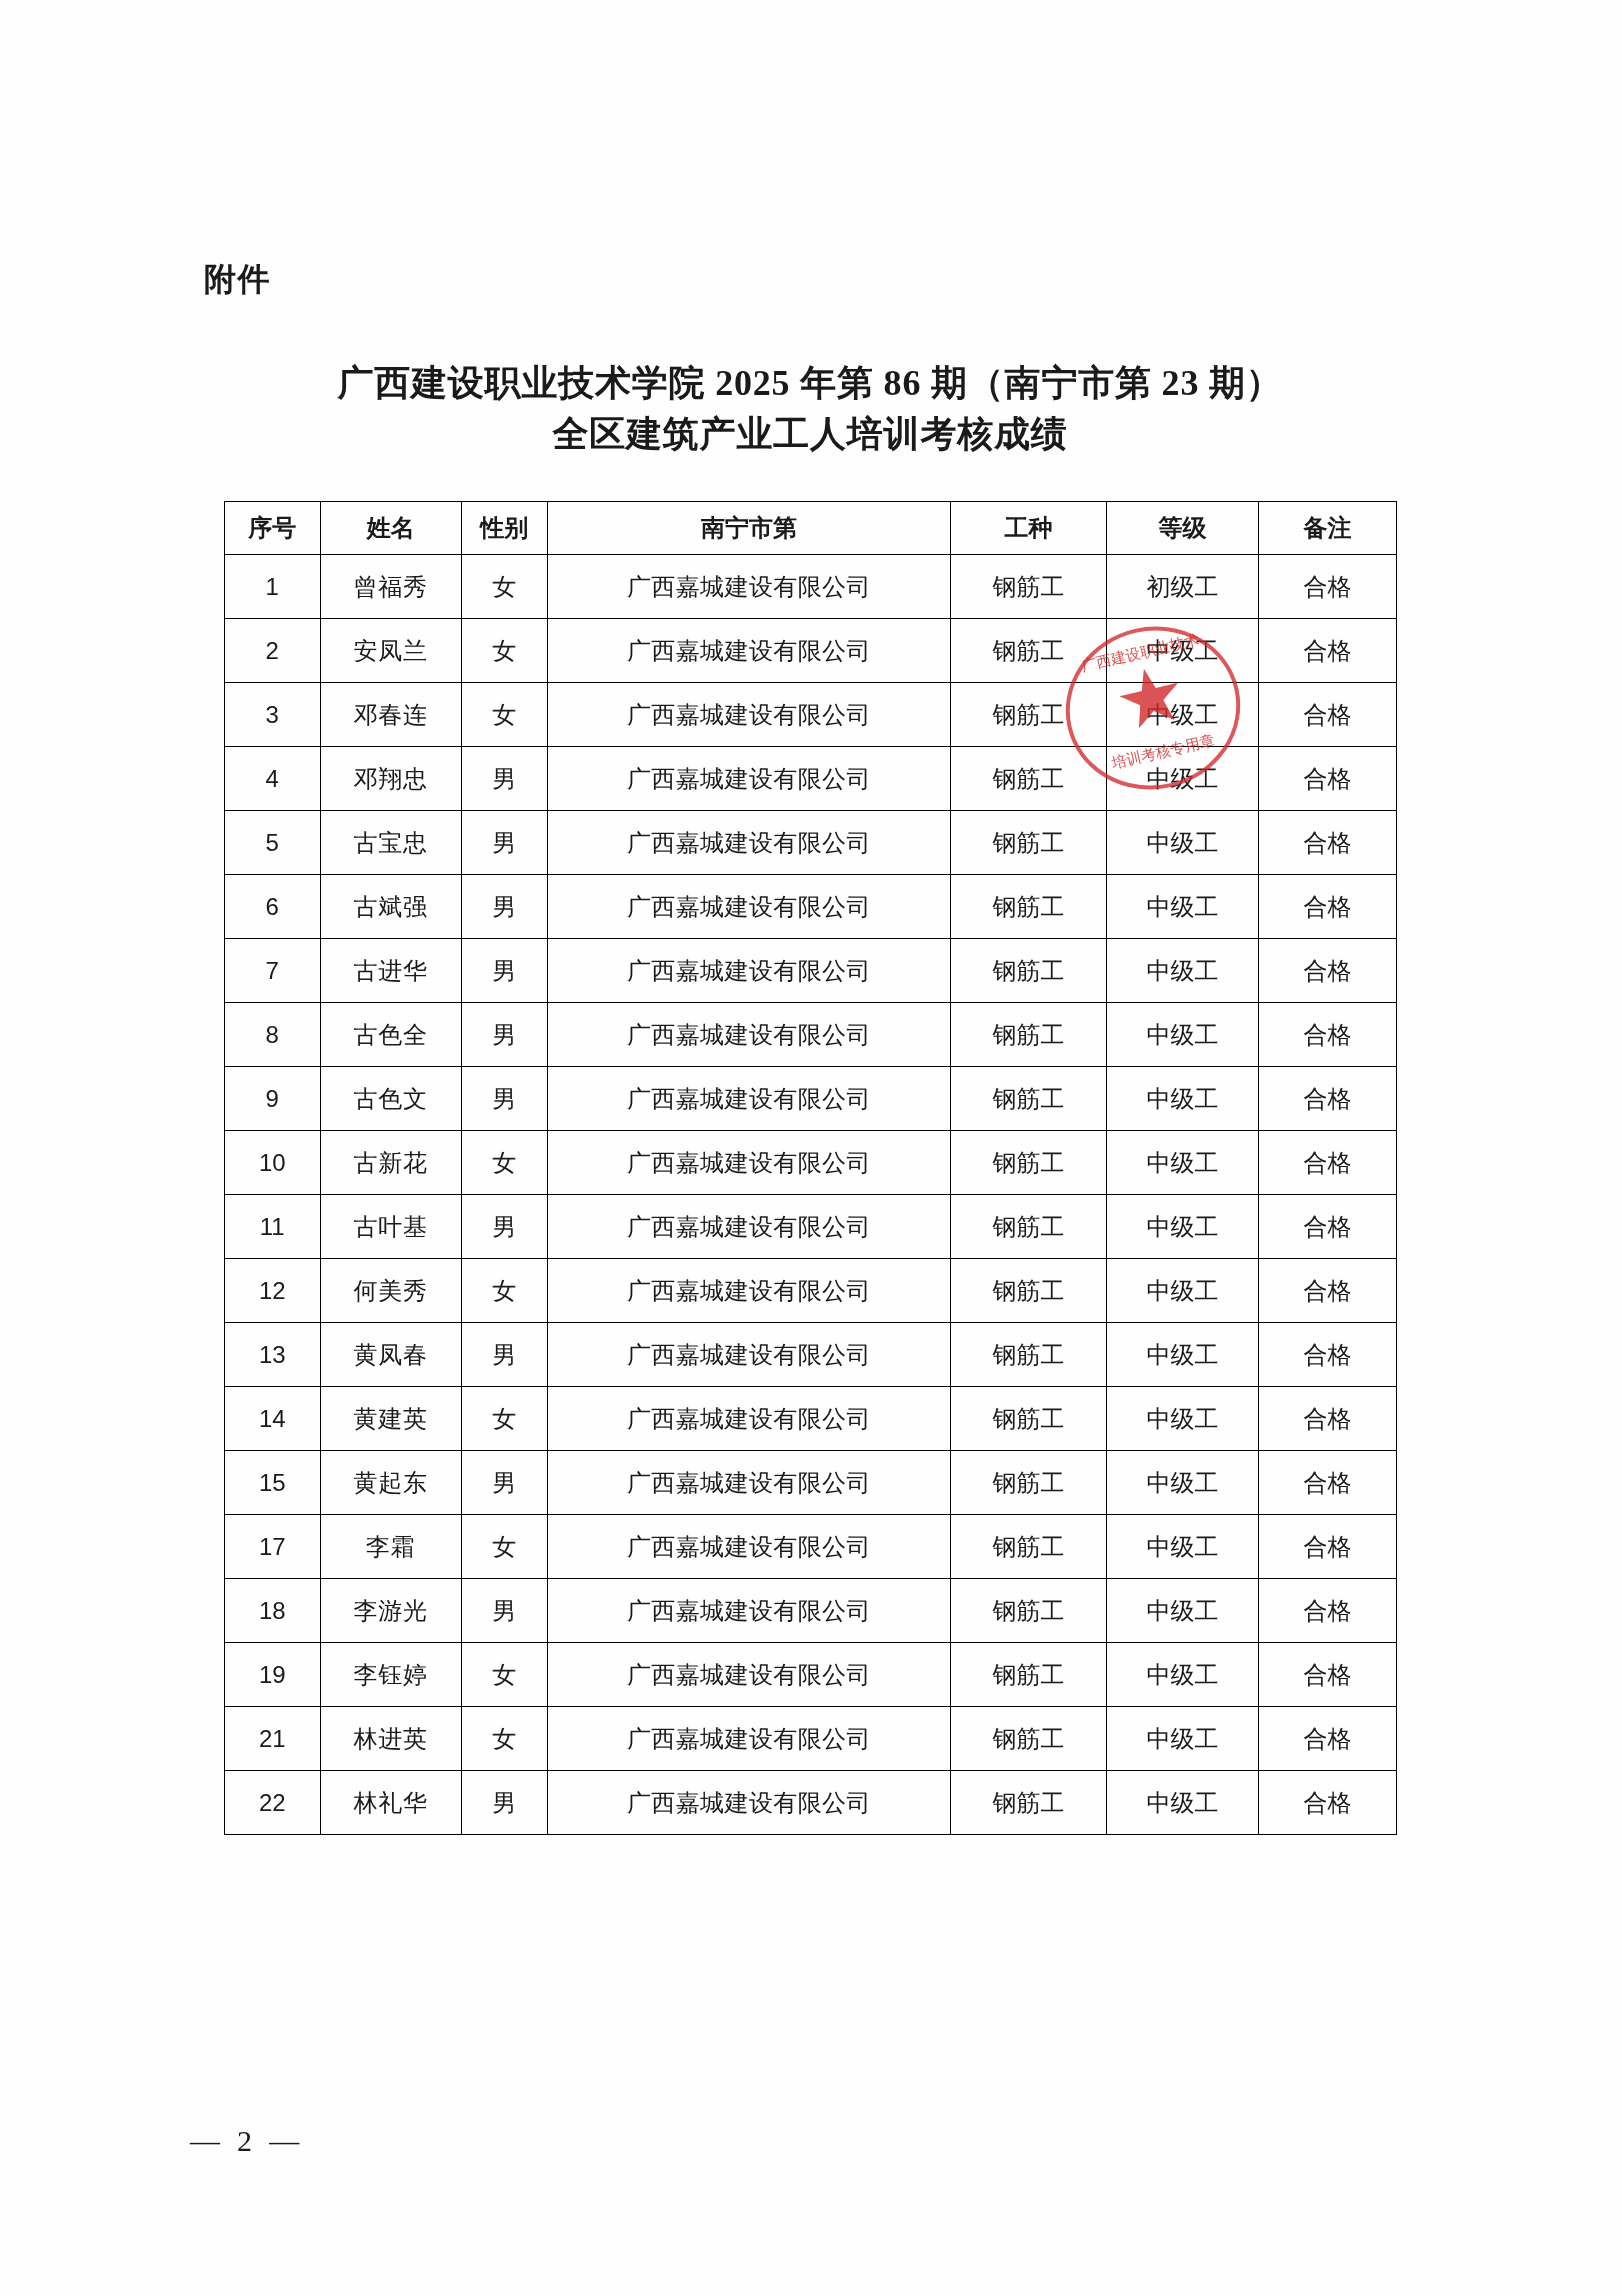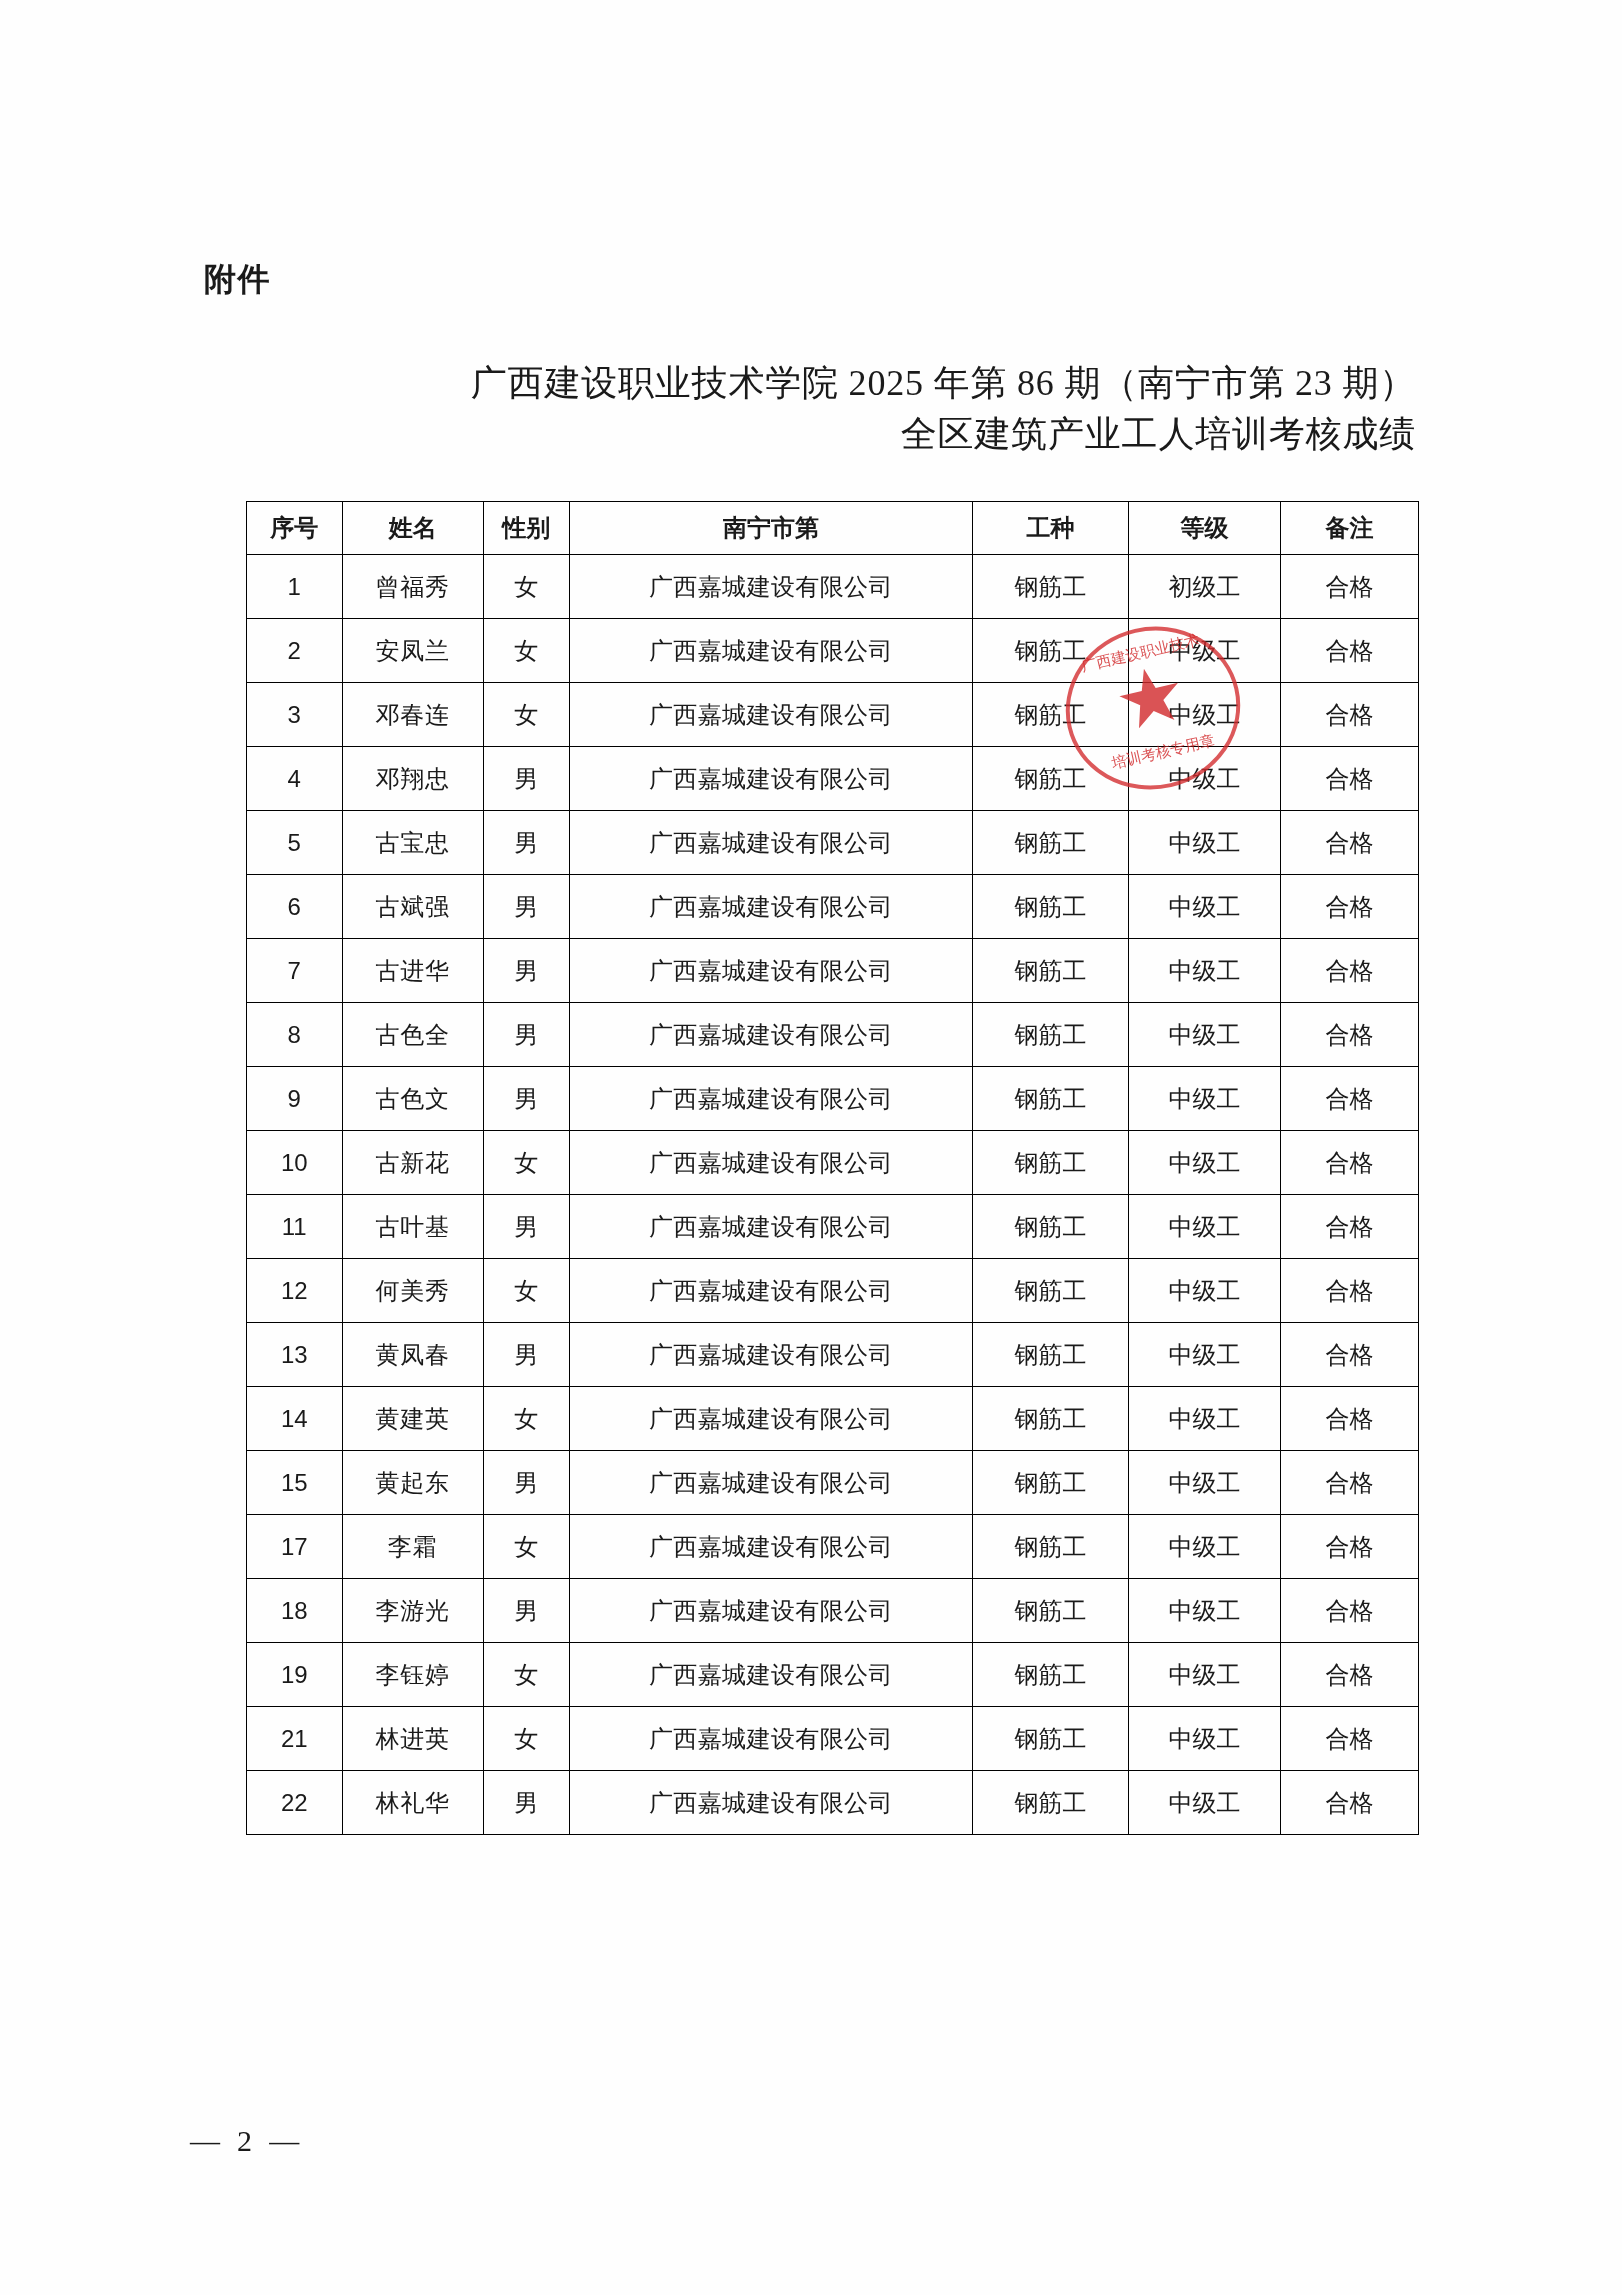--- a/index.html
+++ b/index.html
@@ -29,38 +29,37 @@
     font-size: 32px;
     font-weight: bold;
     letter-spacing: 1.6px;
     font-family: "Liberation Sans", sans-serif;
   }
   .doc-title {
     position: absolute;
     left: 204px;
     top: 358px;
     width: 1212px;
-    text-align: right;
+    text-align: center;
     font-size: 36px;
-    font-weight: normal;
+    font-weight: bold;
     line-height: 1.42;
     letter-spacing: 0.8px;
     font-family: "Liberation Serif", serif;
   }
   .doc-title .line2 {
     display: block;
   }
   table.grade-table {
     position: absolute;
     left: 224px;
     top: 501px;
     width: 1173px;
     border-collapse: collapse;
     table-layout: fixed;
-    margin-left: 22px;
   }
   table.grade-table td, table.grade-table th {
     border: 1.6px solid #000000;
     text-align: center;
     vertical-align: middle;
     font-size: 24px;
     height: 63px;
     padding: 0;
     font-family: "Liberation Sans", sans-serif;
     font-weight: normal;

